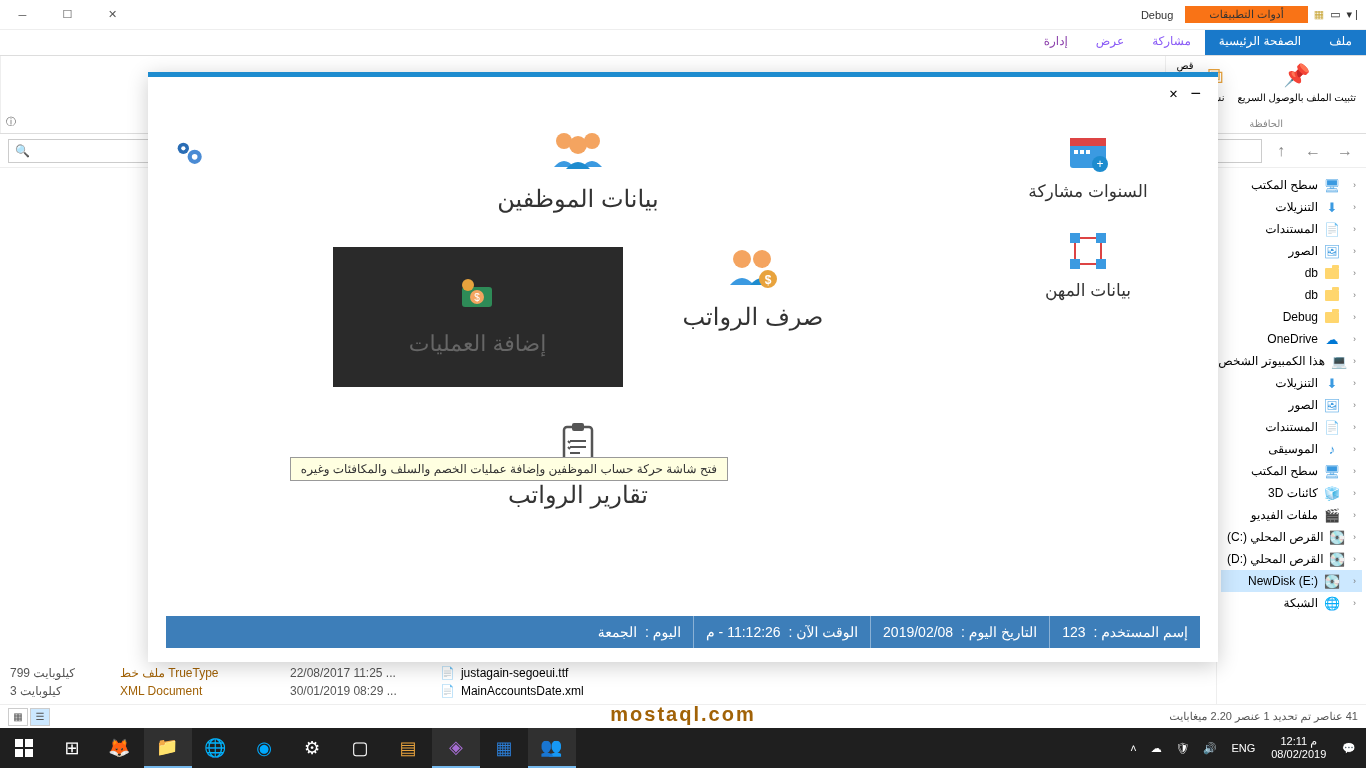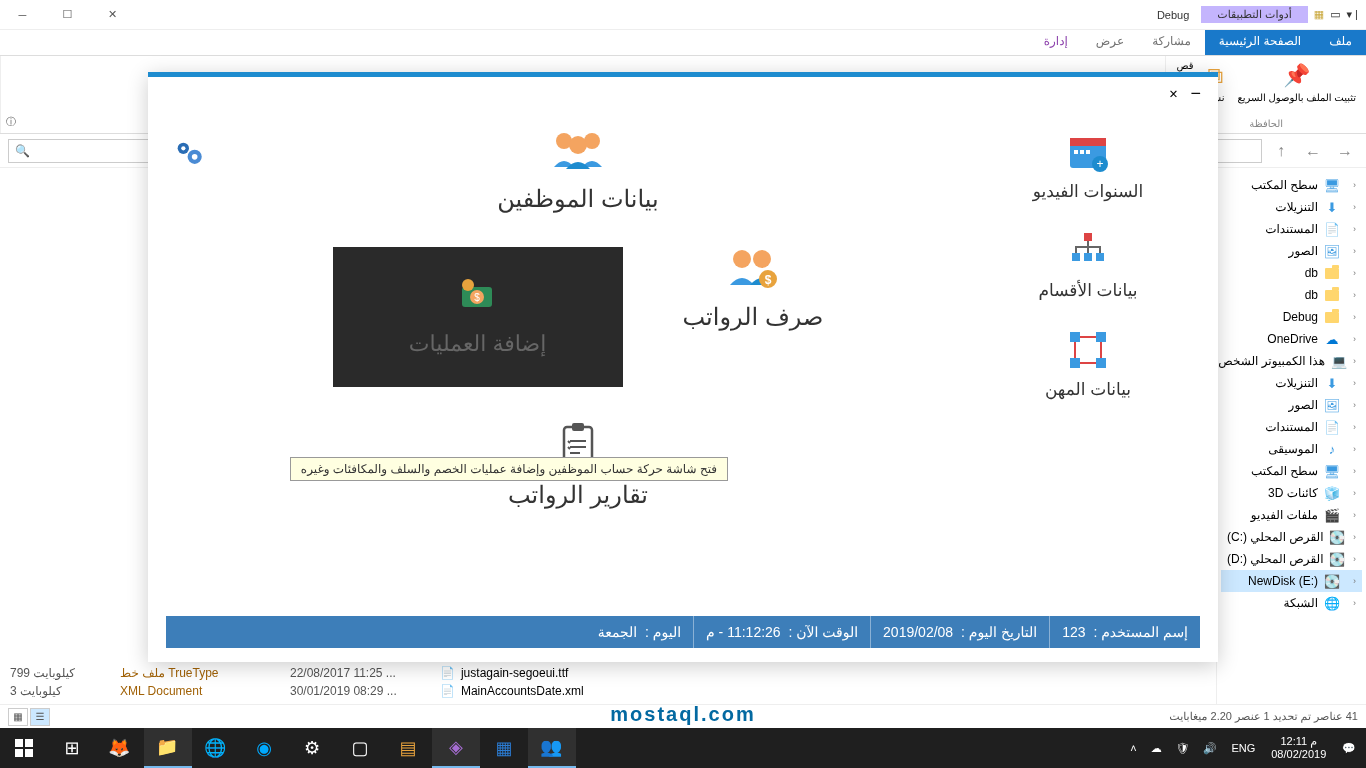--- a/index.html
+++ b/index.html
@@ -4,25 +4,25 @@
 <style>
 * { margin: 0; padding: 0; box-sizing: border-box; font-family: 'Segoe UI', Tahoma, sans-serif; }
 body { width: 1366px; height: 768px; overflow: hidden; background: #fff; position: relative; }
 
 
 .explorer-window { position: absolute; top: 0; left: 0; right: 0; bottom: 40px; background: #fff; }
 .explorer-titlebar { height: 30px; background: #fff; display: flex; align-items: center; direction: ltr; border-bottom: 1px solid #eee; }
 .explorer-titlebar .sys-buttons { display: flex; margin-right: auto; }
 .explorer-titlebar .sys-buttons span { width: 45px; height: 30px; display: flex; align-items: center; justify-content: center; font-size: 11px; color: #555; }
 .explorer-titlebar .title-right { margin-left: auto; display: flex; align-items: center; gap: 6px; font-size: 11px; color: #333; padding-right: 8px; }
-.tab-tools { background: #c4b5fd; padding: 2px 16px; font-size: 11px; }
+.tab-tools { background: #f97316; padding: 2px 24px; font-size: 11px; }
 .debug-lbl { font-size: 11px; padding: 2px 6px; }
 
 .ribbon-tabs { height: 26px; background: #fff; display: flex; direction: rtl; border-bottom: 1px solid #ddd; }
-.ribbon-tab { padding: 4px 14px; font-size: 12px; color: #737373; cursor: pointer; }
+.ribbon-tab { padding: 4px 14px; font-size: 12px; color: #8b5cf6; cursor: pointer; }
 .ribbon-tab.active { background: #1979ca; color: #fff; }
 .ribbon-tab.file { background: #1979ca; color: #fff; }
 .ribbon-tab.manage { color: #8e44ad; }
 
 .ribbon-content { height: 78px; background: #fff; display: flex; direction: rtl; border-bottom: 1px solid #ddd; position: relative; }
 .ribbon-group { display: flex; flex-direction: column; align-items: center; justify-content: space-between; padding: 4px 10px; border-left: 1px solid #eee; }
 .ribbon-group .label { font-size: 10px; color: #888; }
 .ribbon-icon-big { width: 32px; height: 32px; display: flex; align-items: center; justify-content: center; font-size: 22px; }
 .ribbon-small-btn { display: flex; align-items: center; gap: 4px; font-size: 11px; padding: 2px 4px; }
 .ribbon-row { display: flex; gap: 6px; align-items: flex-start; }
@@ -86,21 +86,21 @@
 .task-icons .ti { width: 48px; height: 40px; display: flex; align-items: center; justify-content: center; font-size: 18px; }
 .task-icons .ti.active { border-bottom: 2px solid #76b9ed; background: rgba(255,255,255,0.08); }
 .tray { margin-left: auto; display: flex; align-items: center; height: 100%; gap: 2px; padding-right: 4px; }
 .tray .tr { padding: 0 6px; color: #fff; font-size: 11px; height: 100%; display: flex; align-items: center; }
 .tray .clock { flex-direction: column; justify-content: center; text-align: center; line-height: 1.2; padding: 0 8px; }
 
 
 .folder-sq { width: 14px; height: 11px; background: #ffd66e; border-radius: 1px; display: inline-block; position: relative; }
 .folder-sq::before { content: ''; position: absolute; top: -3px; right: 0; width: 7px; height: 3px; background: #ffd66e; border-radius: 1px 1px 0 0; }
 
-.watermark { position: absolute; bottom: 42px; left: 50%; transform: translateX(-50%); color: #0369a1; font-size: 20px; font-weight: bold; letter-spacing: 2px; direction: ltr; pointer-events: none; }
+.watermark { position: absolute; bottom: 42px; left: 50%; transform: translateX(-50%); color: #a16207; font-size: 20px; font-weight: bold; letter-spacing: 2px; direction: ltr; pointer-events: none; }
 </style>
 </head>
 <body>
 
 <div class="explorer-window">
   <div class="explorer-titlebar">
     <div class="sys-buttons">
       <span>─</span>
       <span>☐</span>
       <span>✕</span>
@@ -342,33 +342,21 @@
           <svg width="44" height="44" viewBox="0 0 44 44">
               <rect x="4" y="8" width="36" height="30" rx="3" fill="#3b9ae1"></rect>
               <rect x="4" y="8" width="36" height="8" fill="#d44"></rect>
               <circle cx="34" cy="34" r="8" fill="#1e8ccf"></circle>
               <text x="34" y="38" text-anchor="middle" fill="#fff" font-size="12">+</text>
               <rect x="8" y="20" width="4" height="4" fill="#fff"></rect>
               <rect x="14" y="20" width="4" height="4" fill="#fff"></rect>
               <rect x="20" y="20" width="4" height="4" fill="#fff"></rect>
             </svg>
         </div>
-        <div class="lbl">السنوات الفيديو</div>
-      </div>
-      <div class="dash-item">
-        <div class="icon">
-          <svg width="44" height="44" viewBox="0 0 44 44">
-              <rect x="18" y="4" width="8" height="8" fill="#d44"></rect>
-              <rect x="6" y="24" width="8" height="8" fill="#3b9ae1"></rect>
-              <rect x="18" y="24" width="8" height="8" fill="#3b9ae1"></rect>
-              <rect x="30" y="24" width="8" height="8" fill="#3b9ae1"></rect>
-              <path d="M22 12 V18 M10 24 V18 H34 V24 M22 18 V24" stroke="#666" stroke-width="2" fill="none"></path>
-            </svg>
-        </div>
-        <div class="lbl">بيانات الأقسام</div>
+        <div class="lbl">السنوات مشاركة</div>
       </div>
       <div class="dash-item">
         <div class="icon">
           <svg width="44" height="44" viewBox="0 0 44 44">
               <rect x="4" y="4" width="10" height="10" fill="#3b9ae1"></rect>
               <rect x="30" y="4" width="10" height="10" fill="#3b9ae1"></rect>
               <rect x="4" y="30" width="10" height="10" fill="#3b9ae1"></rect>
               <rect x="30" y="30" width="10" height="10" fill="#3b9ae1"></rect>
               <path d="M14 9 H30 M9 14 V30 M35 14 V30 M14 35 H30" stroke="#d44" stroke-width="2"></path>
             </svg>

